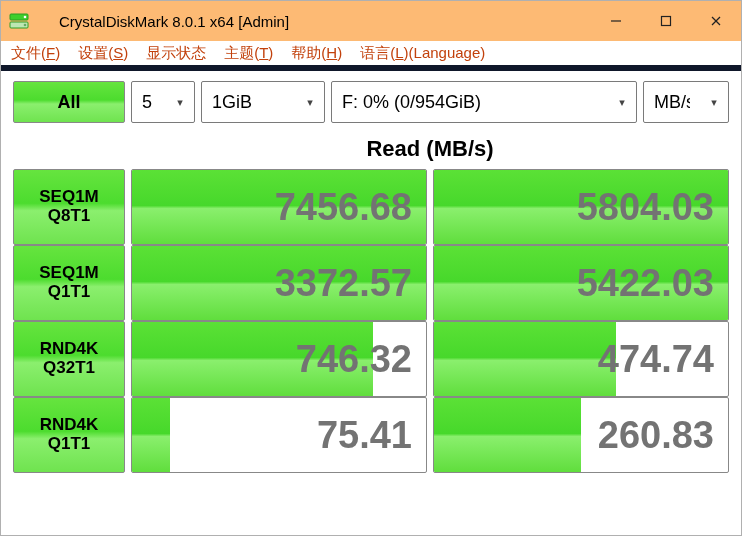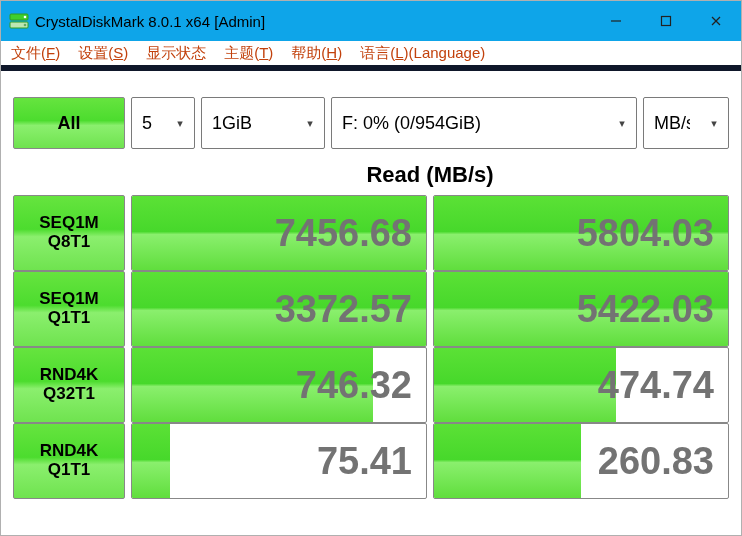--- a/index.html
+++ b/index.html
@@ -18,21 +18,22 @@
     background: #fff;
     display: flex;
     flex-direction: column;
   }
   
   .titlebar {
     height: 40px;
     display: flex;
     align-items: center;
     padding: 0 0 0 8px;
-    background: #0ea5e9;
+    background: #fdba74;
+    gap: 24px;
   }
   .titlebar .app-icon { width:20px; height:20px; margin-right:6px; display:flex; }
   .titlebar .title-text { font-size:15px; color:#000; }
   .titlebar .winbtns { margin-left:auto; display:flex; }
   .titlebar .winbtn {
     width:50px; height:36px;
     display:flex; align-items:center; justify-content:center;
     color:#111;
   }
   
@@ -52,22 +53,21 @@
   .client {
     flex:1;
     padding: 10px 12px 12px 12px;
     display:flex;
     flex-direction:column;
   }
   
   .settings-row {
     display:flex;
     gap:6px;
-    height:52px;
-    margin-top:16px;
+    height:42px;
   }
   .all-btn {
     width:112px;
     border:1px solid #888;
     background: linear-gradient(to bottom,#66e43f 0%, #4cdc2e 45%, #8bef6e 55%, #6fe34f 100%);
     display:flex; align-items:center; justify-content:center;
     font-weight:bold; font-size:18px;
     color:#000;
     border-radius:2px;
   }

